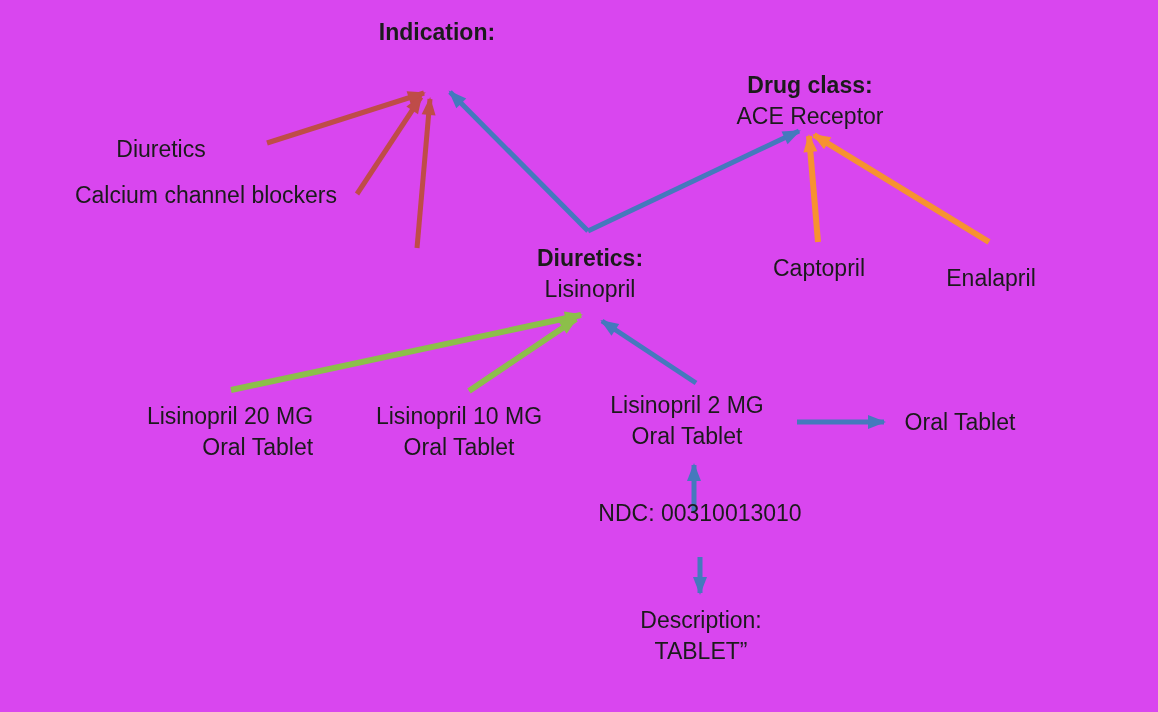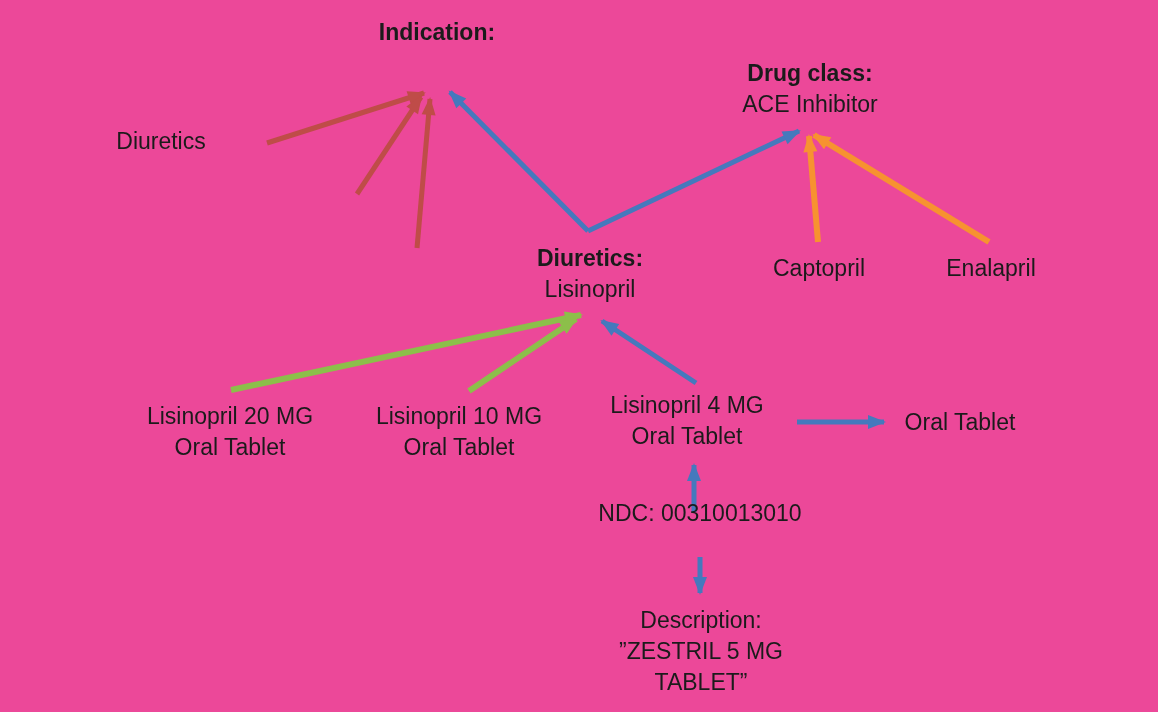--- a/index.html
+++ b/index.html
@@ -1,20 +1,20 @@
 <!DOCTYPE html>
 <html><head>
 <meta charset="utf-8">
 <style>
   html, body { margin: 0; padding: 0; background: #ffffff; }
   .canvas {
     position: relative;
     width: 1158px;
     height: 712px;
-    background: #ec4899;
+    background: #d946ef;
     font-family: "Liberation Sans", sans-serif;
     color: #1b1b1b;
     overflow: hidden;
   }
   .arrow-layer {
     position: absolute;
     left: 0; top: 0;
     width: 1158px; height: 712px;
   }
   .node {
@@ -66,51 +66,51 @@
     <line class="w5" x1="696" y1="383" x2="602" y2="321" marker-end="url(#mb)" stroke="#4579BD"></line>
     <line class="w5" x1="797" y1="422" x2="884" y2="422" marker-end="url(#mb)" stroke="#4579BD"></line>
     <line class="w5" x1="694" y1="512" x2="694" y2="465" marker-end="url(#mb)" stroke="#4579BD"></line>
     <line class="w5" x1="700" y1="557" x2="700" y2="593" marker-end="url(#mb)" stroke="#4579BD"></line>
   </svg>
 
   <div class="node" style="left:437px; top:17px;">
     <div class="bold">Indication:</div>
   </div>
 
-  <div class="node" style="left:810px; top:58px;">
+  <div class="node" style="left:810px; top:70px;">
     <div class="bold">Drug class:</div>
-    <div>ACE Inhibitor</div>
+    <div>ACE Receptor</div>
   </div>
 
   <div class="node" style="left:590px; top:243px;">
     <div class="bold">Diuretics:</div>
     <div>Lisinopril</div>
   </div>
 
-  <div class="node" style="left:161px; top:126px;">Diuretics</div>
+  <div class="node" style="left:161px; top:134px;">Diuretics</div>
+  <div class="node" style="left:206px; top:180px;">Calcium channel blockers</div>
 
   <div class="node" style="left:819px; top:253px;">Captopril</div>
-  <div class="node" style="left:991px; top:253px;">Enalapril</div>
+  <div class="node" style="left:991px; top:263px;">Enalapril</div>
 
-  <div class="node" style="left:230px; top:401px;">
+  <div class="node" style="left:230px; top:401px;text-align:right;">
     <div>Lisinopril 20 MG</div>
     <div>Oral Tablet</div>
   </div>
   <div class="node" style="left:459px; top:401px;">
     <div>Lisinopril 10 MG</div>
     <div>Oral Tablet</div>
   </div>
   <div class="node" style="left:687px; top:390px;">
-    <div>Lisinopril 4 MG</div>
+    <div>Lisinopril 2 MG</div>
     <div>Oral Tablet</div>
   </div>
 
   <div class="node" style="left:960px; top:407px;">Oral Tablet</div>
 
   <div class="node" style="left:700px; top:498px;">NDC: 00310013010</div>
 
   <div class="node" style="left:701px; top:605px;">
     <div>Description:</div>
-    <div>”ZESTRIL 5 MG</div>
     <div>TABLET”</div>
   </div>
 
 </div>
 
 </body></html>

